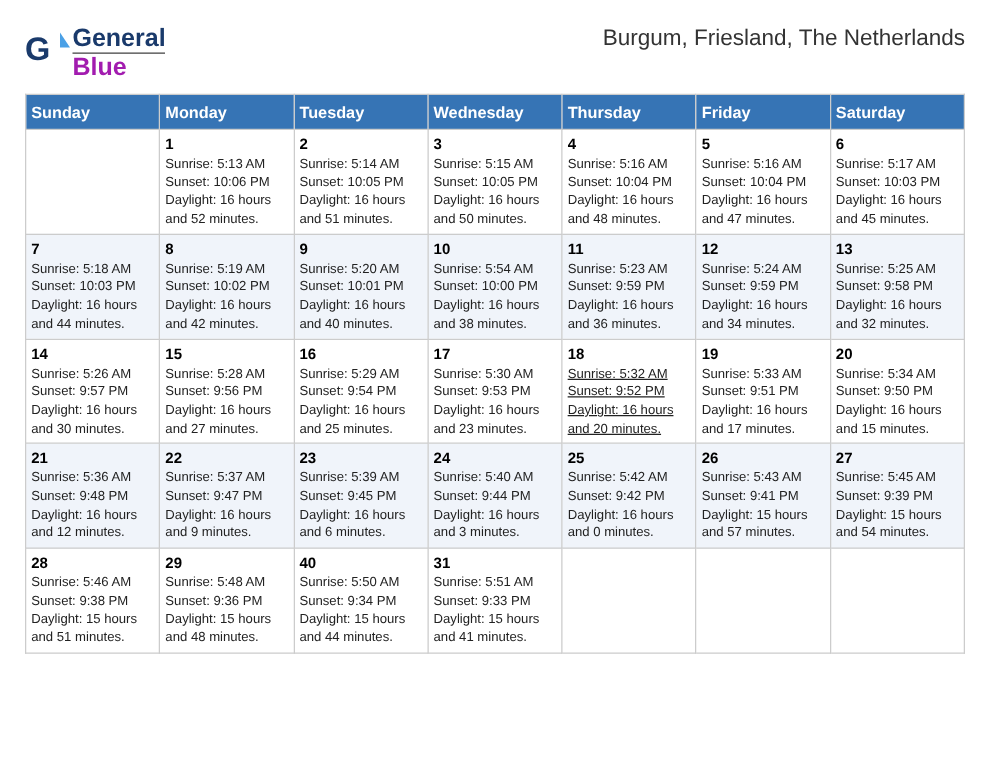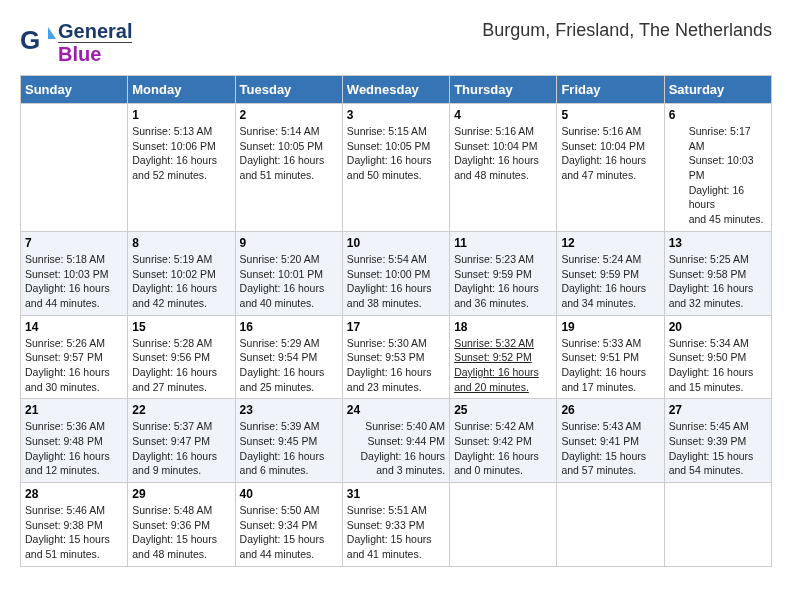--- a/index.html
+++ b/index.html
@@ -147,21 +147,21 @@
         </td>
         <td>
           <div class="day-num">5</div>
           <div class="day-info" style="white-space: pre-line;">Sunrise: 5:16 AM
 Sunset: 10:04 PM
 Daylight: 16 hours
 and 47 minutes.</div>
         </td>
         <td>
           <div class="day-num">6</div>
-          <div class="day-info" style="white-space: pre-line; margin-left: 20px;">Sunrise: 5:17 AM
+          <div class="day-info" style="white-space: pre-line;">Sunrise: 5:17 AM
 Sunset: 10:03 PM
 Daylight: 16 hours
 and 45 minutes.</div>
         </td>
       </tr>
       <tr>
         <td>
           <div class="day-num">7</div>
           <div class="day-info" style="white-space: pre-line;">Sunrise: 5:18 AM
 Sunset: 10:03 PM
@@ -279,21 +279,21 @@
         </td>
         <td>
           <div class="day-num">23</div>
           <div class="day-info" style="white-space: pre-line;">Sunrise: 5:39 AM
 Sunset: 9:45 PM
 Daylight: 16 hours
 and 6 minutes.</div>
         </td>
         <td>
           <div class="day-num">24</div>
-          <div class="day-info" style="white-space: pre-line; text-align: right;">Sunrise: 5:40 AM
+          <div class="day-info" style="white-space: pre-line;">Sunrise: 5:40 AM
 Sunset: 9:44 PM
 Daylight: 16 hours
 and 3 minutes.</div>
         </td>
         <td>
           <div class="day-num">25</div>
           <div class="day-info" style="white-space: pre-line;">Sunrise: 5:42 AM
 Sunset: 9:42 PM
 Daylight: 16 hours
 and 0 minutes.</div>

